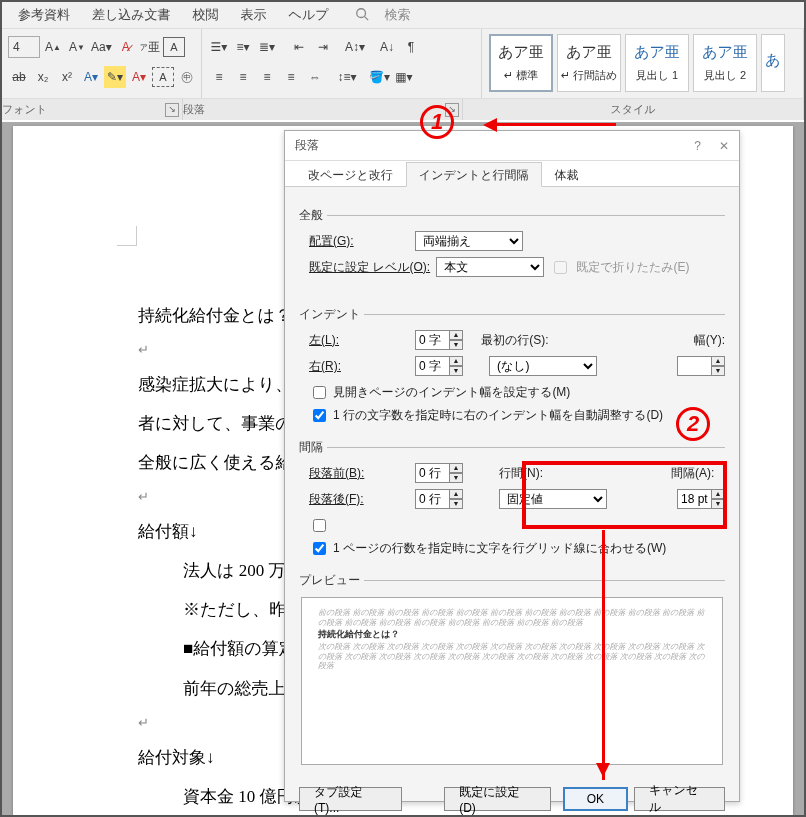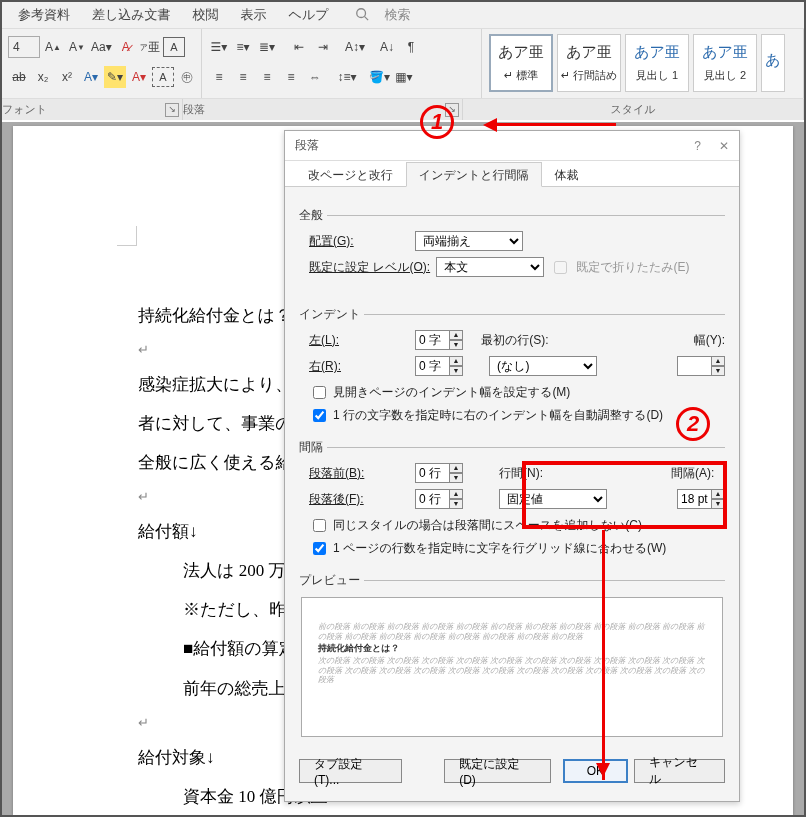--- a/index.html
+++ b/index.html
@@ -102,22 +102,22 @@
   select,input[type=text]{
     font-family:inherit; font-size:12px; border:1px solid #888; background:#fff;
     height:20px; padding:0 3px;
   }
   .spin { display:inline-flex; }
   .spin input{ width:34px; border-right:none;}
   .spin .btns{ width:14px; display:flex; flex-direction:column;}
   .spin .btns div{flex:1;border:1px solid #888;font-size:7px;text-align:center;line-height:8px;background:#eee;}
   .chk-row{ display:flex; align-items:center; gap:4px; padding-left:10px; margin:4px 0; }
   .preview-box {
-    border:1px solid #aaa; height:140px; margin:4px 2px 0; background:#fff;
-    padding:24px 16px; font-size:8px; color:#aaa; font-style:italic;
+    border:1px solid #aaa; height:168px; margin:4px 2px 0; background:#fff;
+    padding:10px 16px; font-size:8px; color:#aaa; font-style:italic;
     line-height:1.2; overflow:hidden;
   }
   .preview-box .strong-line { color:#333; font-style:normal; font-weight:bold; font-size:9px; margin:2px 0;}
   .dlg-footer{
     display:flex; align-items:center; gap:6px; padding:10px 14px 12px;
   }
   .dlg-btn{
     height:24px; padding:0 14px; border:1px solid #888; background:#eee; font-size:12px;
     display:inline-flex; align-items:center; justify-content:center;
   }
@@ -391,21 +391,20 @@
         <span class="spin">
             <input type="text" value="18 pt" style="">
             <span class="btns">
               <div>▲</div>
               <div>▼</div>
             </span>
           </span>
       </div>
       <div class="chk-row">
           <input type="checkbox" style="">
-          <span>同じスタイルの場合は段落間にスペースを追加しない(C)</span>
         </div>
       <div class="chk-row">
           <input type="checkbox" checked="" style="">
           <span>1 ページの行数を指定時に文字を行グリッド線に合わせる(W)</span>
         </div>
     </fieldset>
 
     <fieldset class="sec">
         <legend>プレビュー</legend>
       <div class="preview-box">

